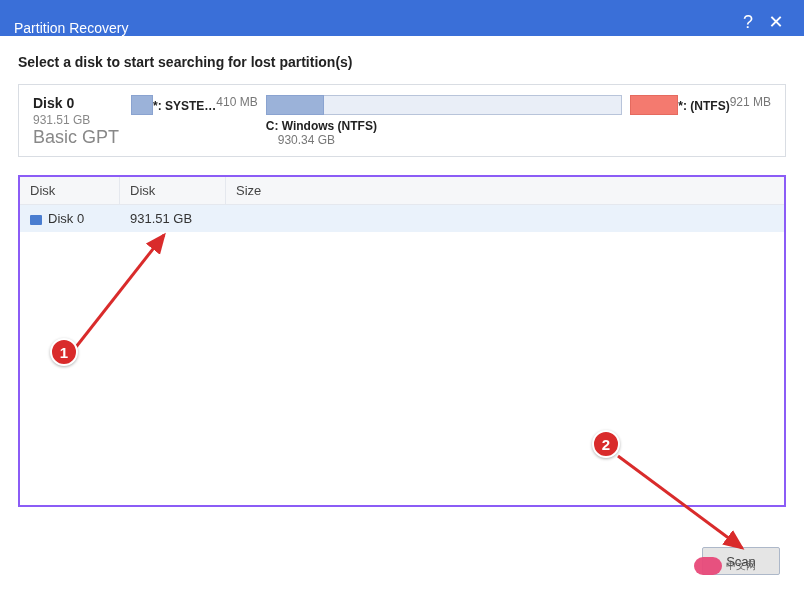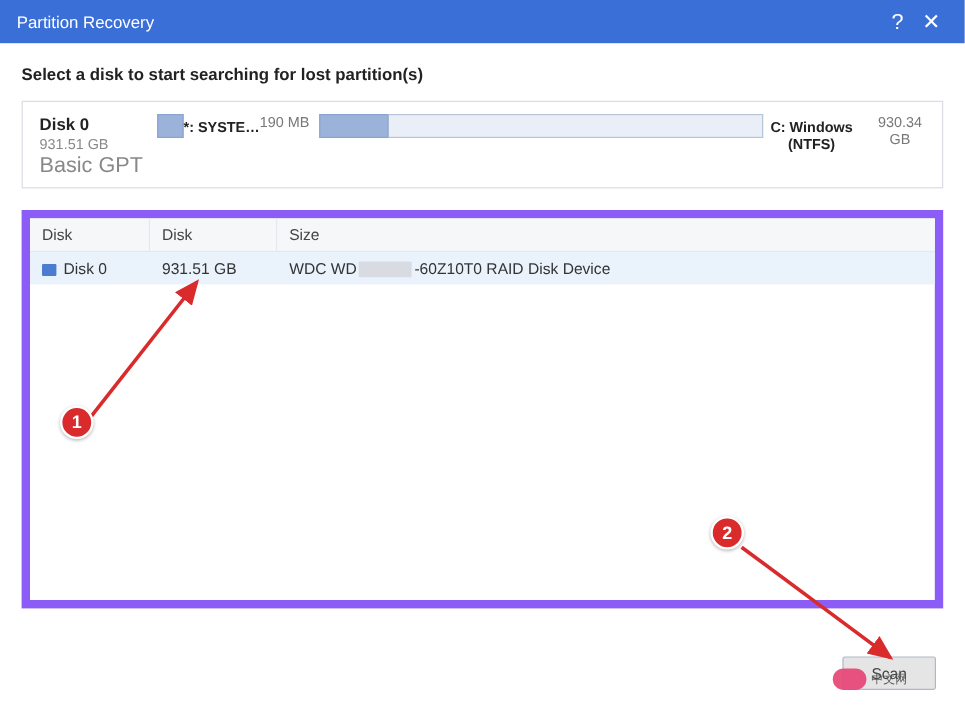--- a/index.html
+++ b/index.html
@@ -1,41 +1,41 @@
 <!DOCTYPE html>
 <html><head>
   <meta charset="utf-8">
   <style>
     * { box-sizing: border-box; margin: 0; padding: 0; }
     body { font-family: "Segoe UI", Arial, sans-serif; font-size: 13px; color: #333; background: #fff; width: 804px; height: 589px; position: relative; overflow: hidden; }
     
-    .titlebar { background: #3a6fd8; color: #fff; height: 36px; display: flex; align-items: center; padding: 0 14px; font-size: 14px; }
+    .titlebar { background: #3a6fd8; color: #fff; height: 36px; display: flex; align-items: flex-end; padding: 0 14px; font-size: 14px; }
     .titlebar .title { flex: 1; }
     .titlebar .icon-btn { width: 28px; height: 28px; display: flex; align-items: center; justify-content: center; font-size: 18px; cursor: pointer; }
     
     .content { padding: 18px 18px 4px 18px; }
     .instruction { font-weight: 600; font-size: 14px; color: #222; margin-bottom: 14px; }
     
     .disk-panel { border: 1px solid #d9dde3; padding: 10px 14px 8px 14px; background: #fff; }
     .disk-row { display: flex; align-items: flex-start; gap: 8px; }
     .disk-label-col { width: 90px; flex-shrink: 0; }
     .disk-name { font-weight: 600; color: #222; font-size: 14px; }
     .disk-size { color: #888; font-size: 12px; margin-top: 2px; }
     .disk-type { color: #888; font-size: 18px; }
     
     .part-col { display: flex; flex-direction: row; }
     .part-bar { height: 20px; border: 1px solid #b8c4da; background: #e9eef7; }
     .part-bar.filled { background: #9bb2d9; border-color: #8aa3d0; }
     .part-bar.red { background: #f47a6f; border-color: #e56a5f; }
     .part-label { font-weight: 600; font-size: 12px; color: #222; margin-top: 4px; text-align: center; }
     .part-size { color: #777; font-size: 12px; text-align: center; }
-    .flex-spacer { flex: 1; display: flex; flex-direction: row; align-items: center; }
+    .flex-spacer { flex: 1; display: flex; flex-direction: column; align-items: center; }
     .flex-spacer .part-bar { width: 100%; }
     
-    .table-wrap { margin-top: 18px; border: 7px solid #8b5cf6; height: 332px; background: #fff; }
+    .table-wrap { margin-top: 18px; border: 2px solid #8b5cf6; height: 332px; background: #fff; }
     .tbl-header { display: flex; background: #f6f7f9; border-bottom: 1px solid #e5e8ee; font-size: 13px; color: #444; }
     .tbl-header > div { padding: 6px 10px; border-right: 1px solid #e5e8ee; }
     .tbl-header > div:last-child { border-right: none; }
     .col-disk { width: 100px; }
     .col-size { width: 106px; }
     .col-model { flex: 1; }
     .tbl-row { display: flex; font-size: 13px; background: #eaf2fb; }
     .tbl-row > div { padding: 6px 10px; }
     .disk-icon { display: inline-block; width: 12px; height: 10px; background: #4a7dd0; border-radius: 1px; margin-right: 6px; vertical-align: middle; }
     .redact { display: inline-block; background: #d8dce2; width: 44px; height: 13px; vertical-align: middle; margin: 0 2px; }
@@ -66,50 +66,52 @@
     <div class="disk-row">
       <div class="disk-label-col">
         <div class="disk-name">Disk 0</div>
         <div class="disk-size">931.51 GB</div>
         <div class="disk-type">Basic GPT</div>
       </div>
 
       <div class="part-col">
         <div class="part-bar filled" style="width:22px"></div>
         <div class="part-label">*: SYSTE…</div>
-        <div class="part-size">190 MB</div>
+        <div class="part-size">410 MB</div>
       </div>
 
 
       <div class="part-col flex-spacer" style="align-items:flex-start">
         <div style="display:flex;width:100%">
             <div class="part-bar filled" style="width:58px"></div>
             <div class="part-bar" style="flex:1;border-left:none"></div>
           </div>
         <div class="part-label">C: Windows (NTFS)</div>
         <div class="part-size" style="margin-left:12px">930.34 GB</div>
       </div>
 
+      <div class="part-col">
+        <div class="part-bar red" style="width:48px"></div>
+        <div class="part-label">*: (NTFS)</div>
+        <div class="part-size">921 MB</div>
+      </div>
     </div>
   </div>
 
   <div class="table-wrap">
     <div class="tbl-header">
       <div class="col-disk">Disk</div>
       <div class="col-size">Disk</div>
       <div class="col-model">Size</div>
     </div>
     <div class="tbl-row">
       <div class="col-disk">
         <span class="disk-icon"></span><span>Disk 0</span>
       </div>
       <div class="col-size">931.51 GB</div>
-      <div class="col-model">
-        <span>WDC WD</span><span class="redact"></span><span>-60Z10T0 RAID Disk Device</span>
-      </div>
     </div>
   </div>
 </div>
 
 <div class="footer">
   <button class="scan-btn">Scan</button>
 </div>
 
 <div class="badge" style="left:50px; top:338px;">1</div>
 <svg class="arrow" style="left:64px; top:227px;" width="120" height="134">

